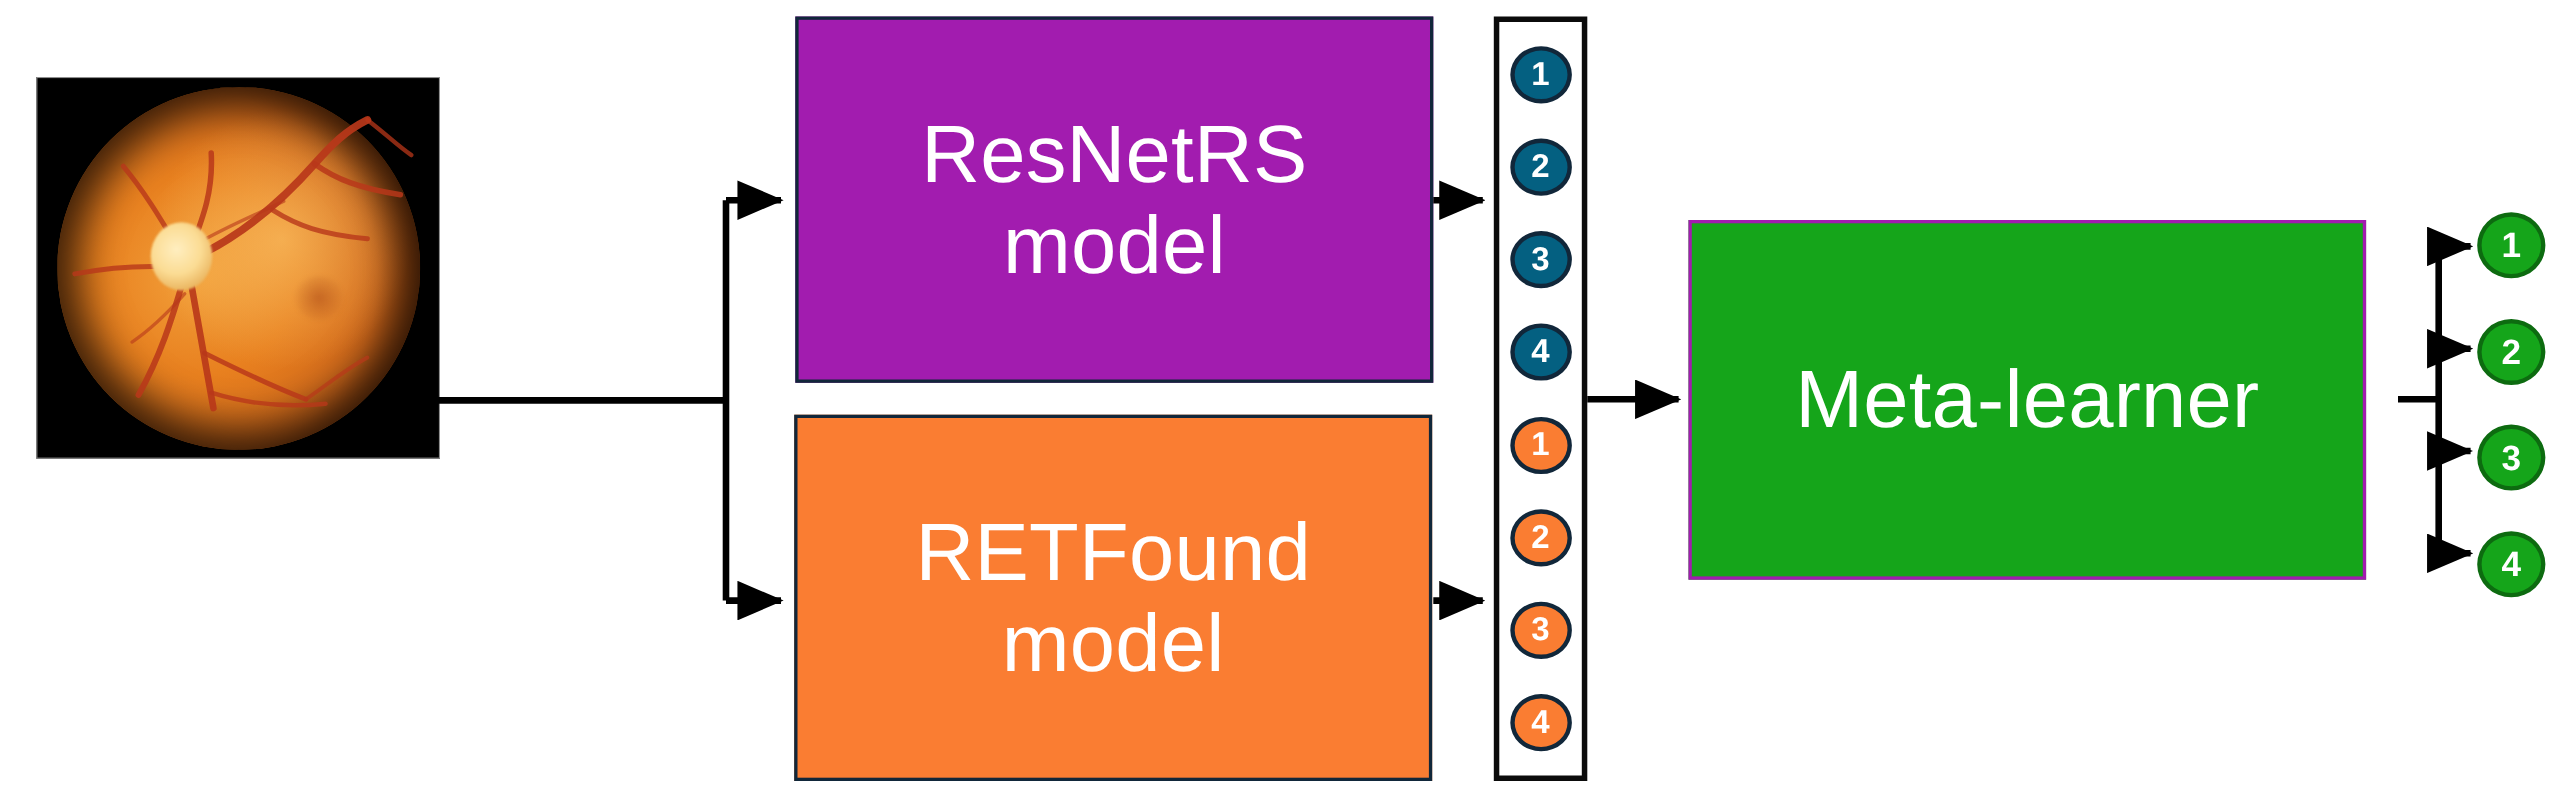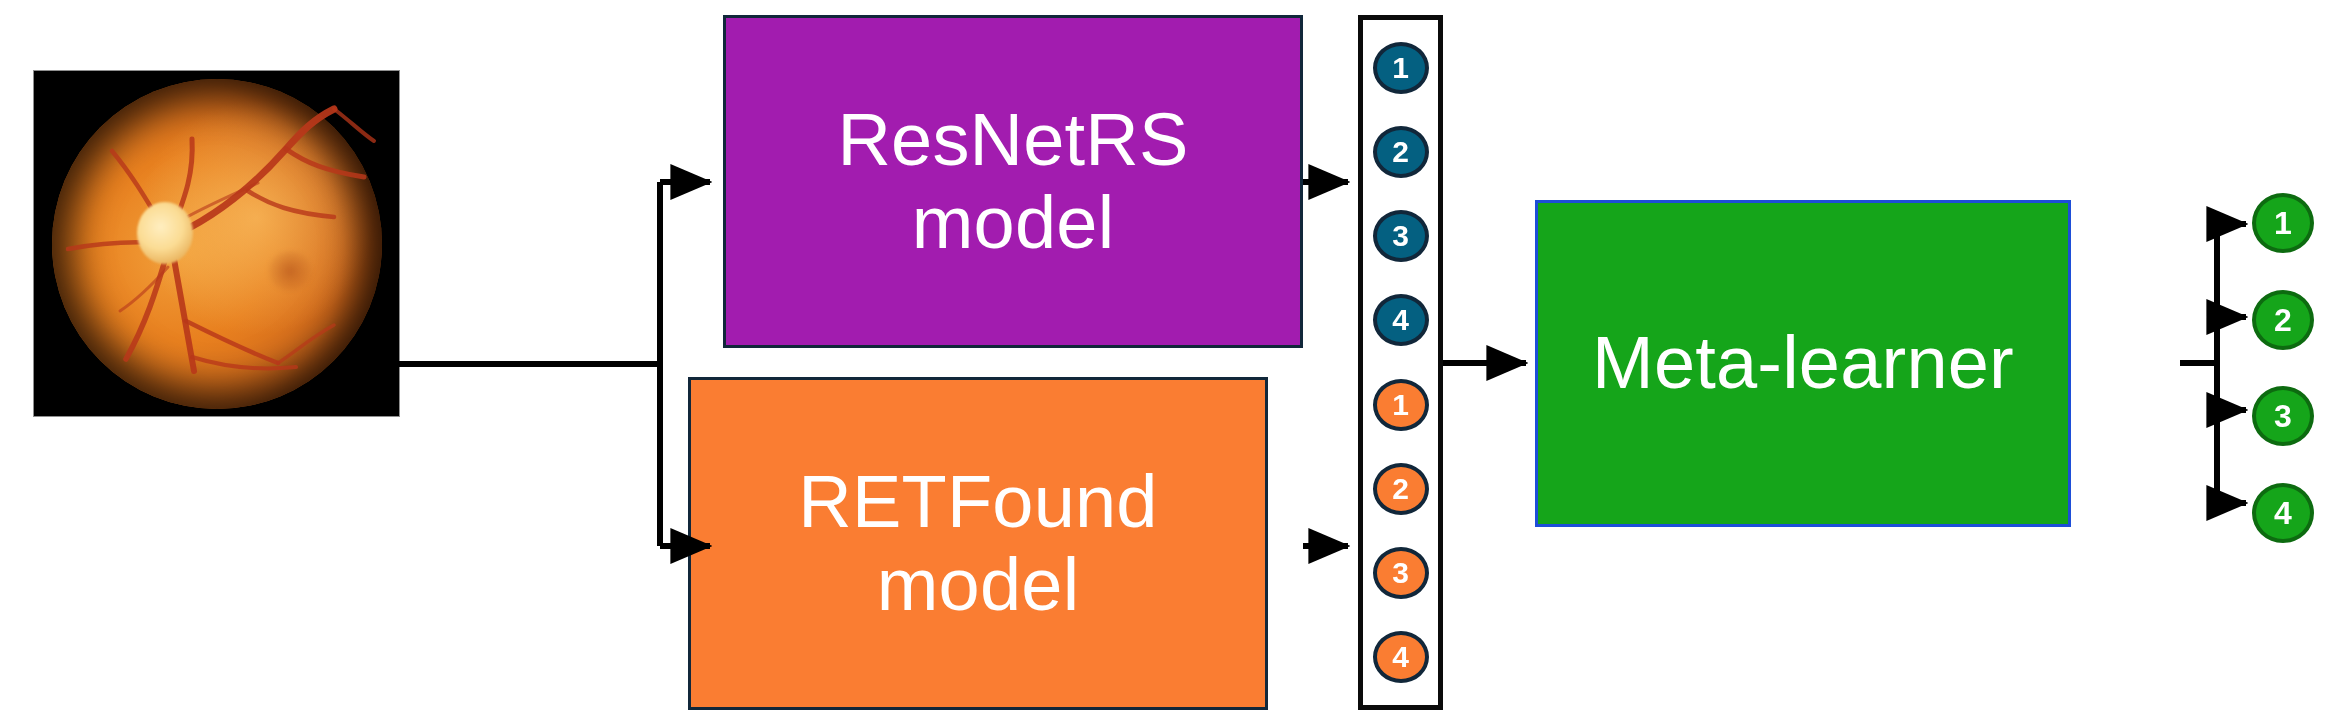--- a/index.html
+++ b/index.html
@@ -90,34 +90,34 @@
   }
   #resnet-box {
     left: 723px;
     top: 15px;
     width: 580px;
     height: 333px;
     background: #a21caf;
     font-size: 74px;
   }
   #retfound-box {
-    left: 688px;
+    left: 722px;
     top: 377px;
     width: 580px;
     height: 333px;
     background: #fa7d32;
     font-size: 74px;
   }
   #meta-box {
     left: 1535px;
     top: 200px;
-    width: 536px;
+    width: 616px;
     height: 327px;
     background: #15a51a;
-    border: 3px solid #1d4ed8;
+    border: 3px solid #a21caf;
     font-size: 74px;
   }
 
   
   #vector-stack {
     position: absolute;
     left: 1358px;
     top: 15px;
     width: 85px;
     height: 695px;

